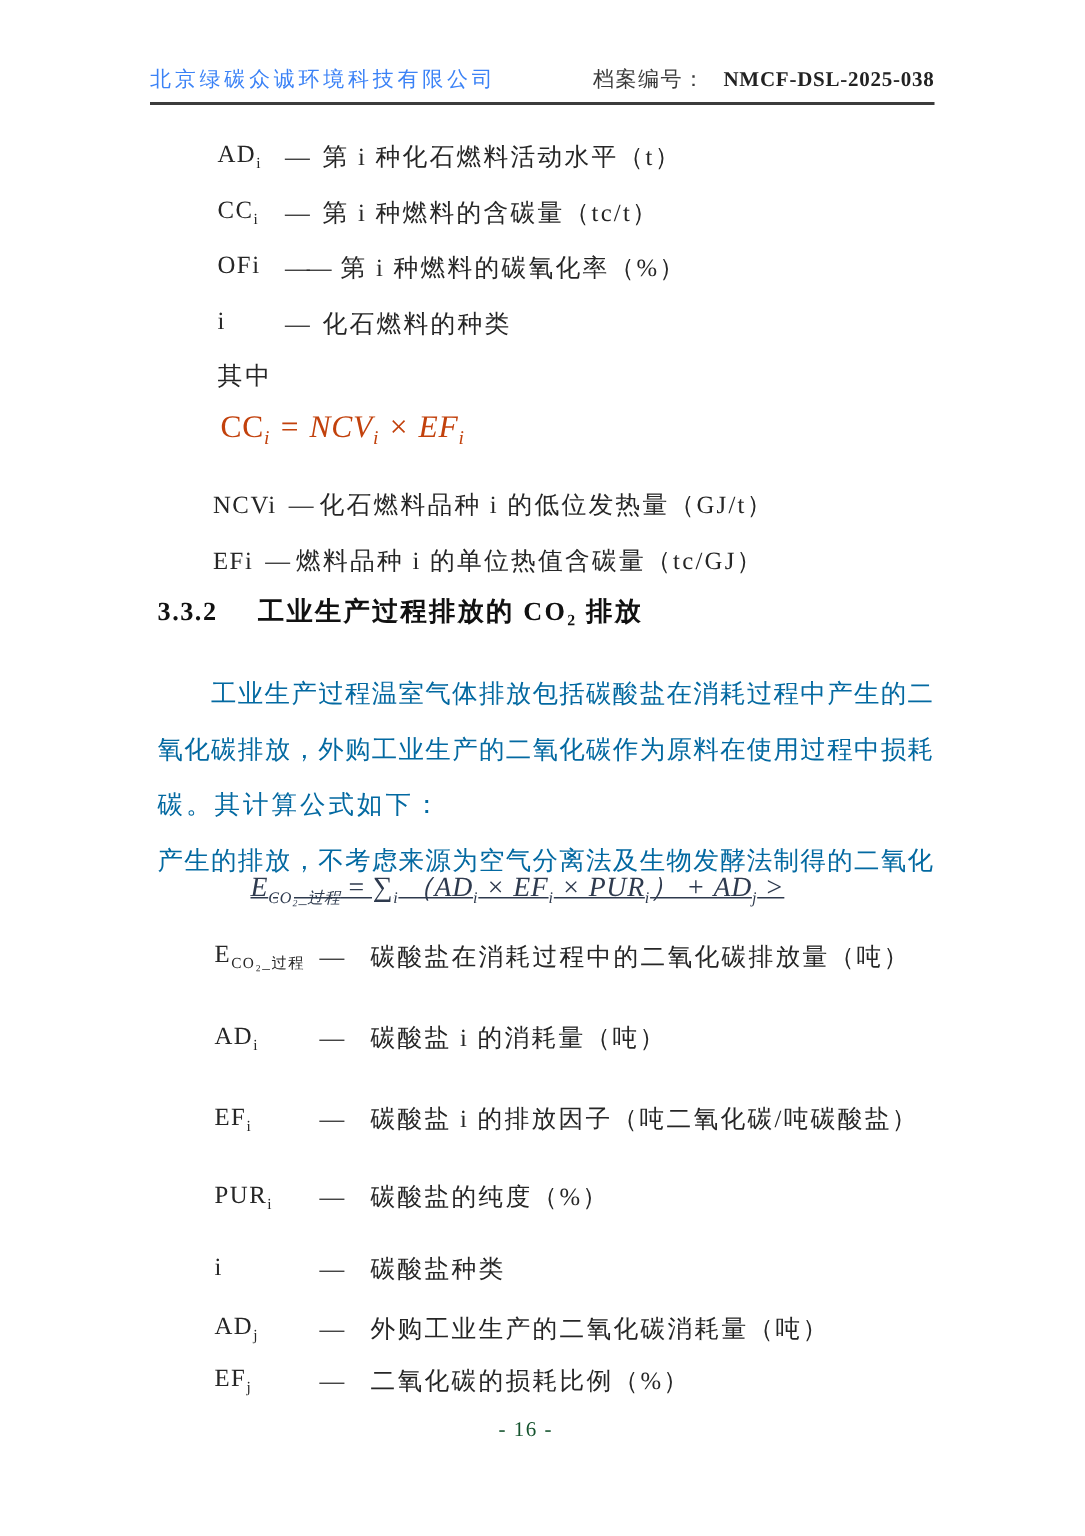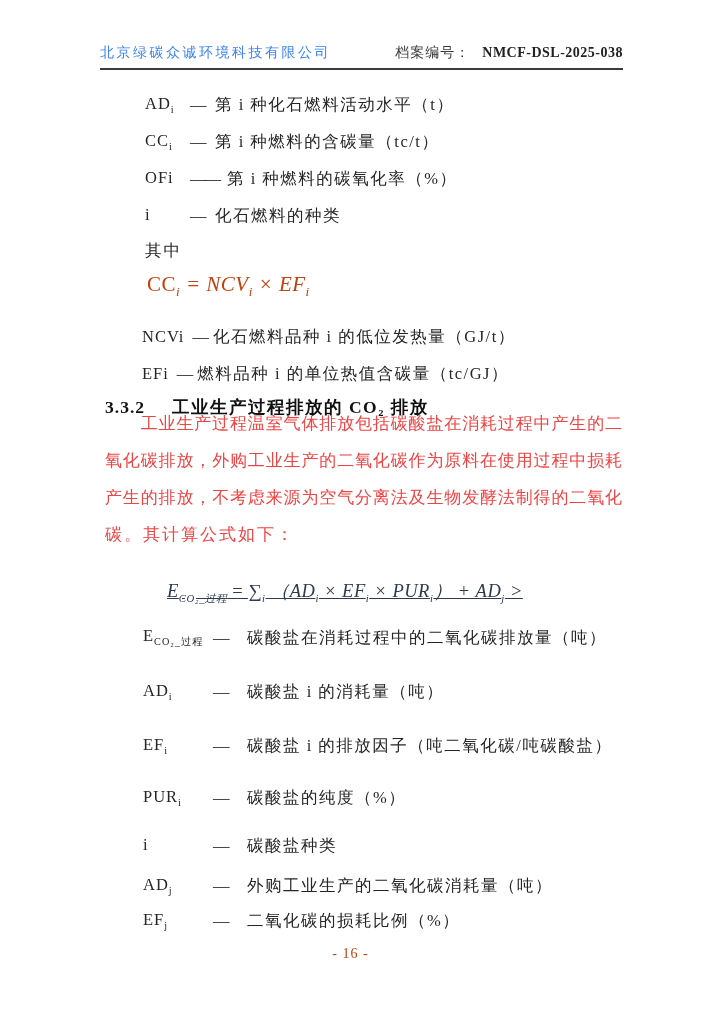--- a/index.html
+++ b/index.html
@@ -47,22 +47,22 @@
   #defs-ncv .sym{margin-right:8px;}
   #defs-ncv .dash{margin-right:6px;}
   
   #heading{
     position:absolute;top:395px;left:105px;
     font-size:17.5px;font-weight:bold;color:#111;
     letter-spacing:1px;display:flex;align-items:baseline;gap:13px;
   }
   #heading .h-title{margin-left:14px;letter-spacing:1.5px;}
   
-  #paragraph{position:absolute;top:405px;left:105px;width:517px;
-    font-size:17px;color:#ef4444;}
+  #paragraph{position:absolute;top:444px;left:105px;width:517px;
+    font-size:17px;color:#0369a1;}
   #paragraph .line{
     height:37px;line-height:37px;
     text-align:justify;text-align-last:justify;
     white-space:nowrap;
   }
   #paragraph .line.first{text-indent:2.1em;}
   #paragraph .line.last{text-align-last:left;letter-spacing:2px;}
   
   #formula-e{
     position:absolute;top:578px;left:167px;
@@ -73,21 +73,21 @@
   #formula-e .rm{font-style:normal;}
   #formula-e sub{font-size:.58em;}
   
   #defs-process{position:absolute;top:612px;left:143px;width:480px;}
   #defs-process .sym{width:70px;}
   #defs-process .dash{width:22px;margin-right:12px;}
   .h52{height:52px;} .h56{height:56px;} .h44{height:44px;} .h35{height:35px;}
   
   #footer{
     position:absolute;top:946px;left:0;width:701px;
-    text-align:center;font-size:14px;color:#c2410c;letter-spacing:1px;
+    text-align:center;font-size:14px;color:#14532d;letter-spacing:1px;
   }
 </style>
 </head>
 <body>
 
 <div class="header">
   <span class="company">北京绿碳众诚环境科技有限公司</span>
   <span class="archive"><span>档案编号：</span><span class="num">NMCF-DSL-2025-038</span></span>
 </div>
 
@@ -132,22 +132,22 @@
 </div>
 
 <div id="heading">
   <span>3.3.2</span>
   <span class="h-title">工业生产过程排放的 CO₂ 排放</span>
 </div>
 
 <div id="paragraph">
   <div class="line first">工业生产过程温室气体排放包括碳酸盐在消耗过程中产生的二</div>
   <div class="line">氧化碳排放，外购工业生产的二氧化碳作为原料在使用过程中损耗</div>
+  <div class="line last">碳。其计算公式如下：</div>
   <div class="line">产生的排放，不考虑来源为空气分离法及生物发酵法制得的二氧化</div>
-  <div class="line last">碳。其计算公式如下：</div>
 </div>
 
 <div id="formula-e"><span>E</span><sub>CO₂_过程</sub><span class="rm"> = ∑</span><sub>i</sub><span> （AD</span><sub>i</sub><span> × EF</span><sub>i</sub><span> × PUR</span><sub>i</sub><span>） + AD</span><sub>j</sub><span> &gt;</span></div>
 
 <div id="defs-process">
   <div class="def-row h52">
     <span class="sym"><span>E</span><sub>CO₂_过程</sub></span>
     <span class="dash">—</span>
     <span class="txt">碳酸盐在消耗过程中的二氧化碳排放量（吨）</span>
   </div>

